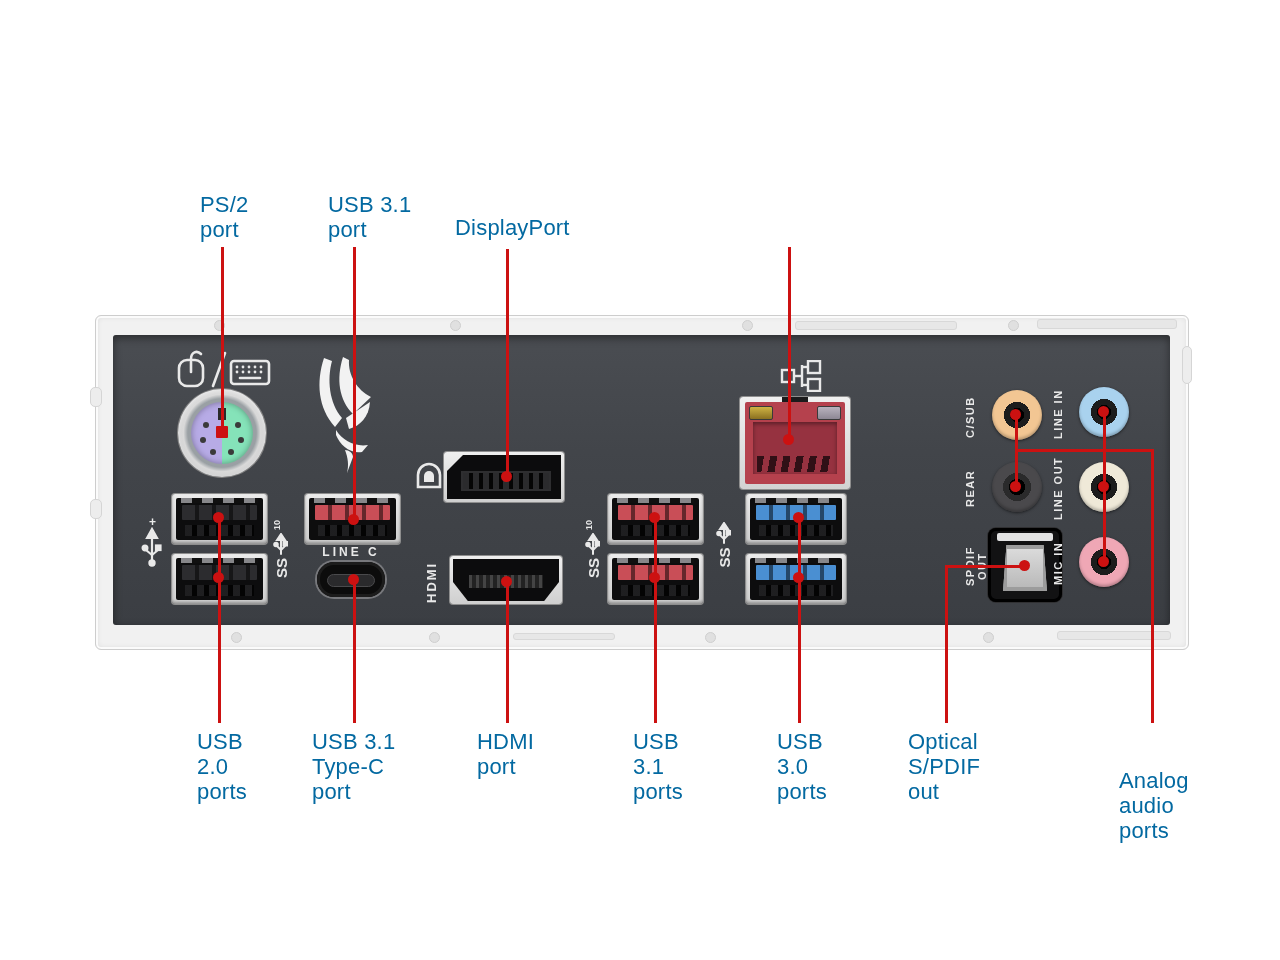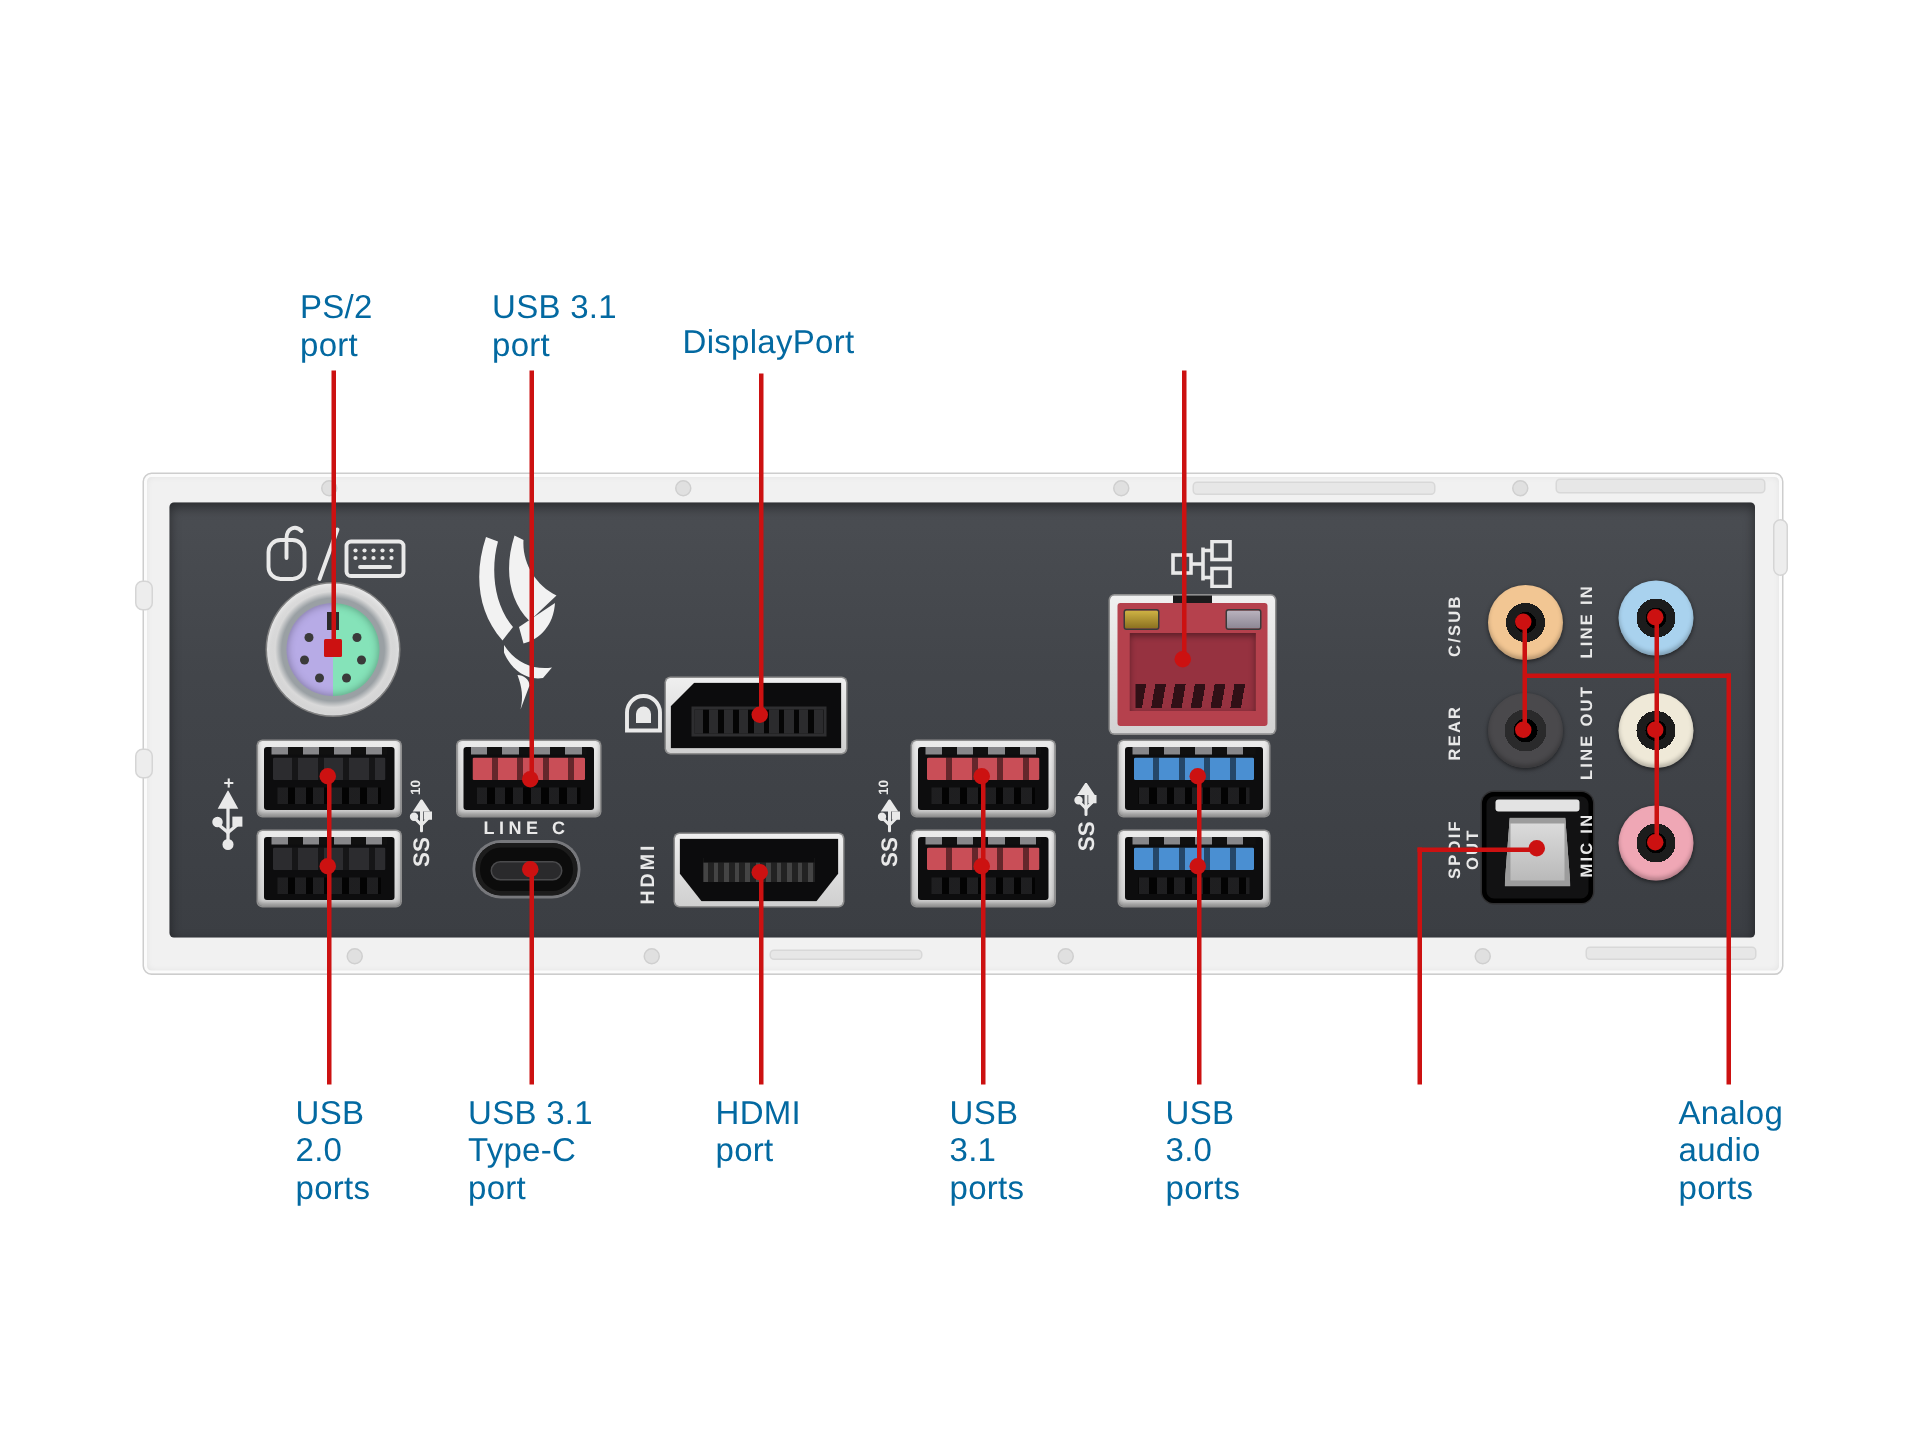--- a/index.html
+++ b/index.html
@@ -352,21 +352,24 @@
 Type-C
 port</div>
   <div class="lbl" style="left:477px;top:729px">HDMI
 port</div>
   <div class="lbl" style="left:633px;top:729px">USB
 3.1
 ports</div>
   <div class="lbl" style="left:777px;top:729px">USB
 3.0
 ports</div>
-  <div class="lbl" style="left:1119px;top:729px">Analog
+  <div class="lbl" style="left:908px;top:729px">Optical
+S/PDIF
+out</div>
+  <div class="lbl" style="left:1119px;top:768px">Analog
 audio
 ports</div>
 
   <i class="ln" style="left:221px;top:247px;height:182px"></i>
   <i class="ln" style="left:353px;top:247px;height:271px"></i>
   <i class="ln" style="left:506px;top:249px;height:226px"></i>
   <i class="ln" style="left:788px;top:247px;height:190px"></i>
   <i class="ln" style="left:218px;top:518px;height:205px"></i>
   <i class="ln" style="left:353px;top:580px;height:143px"></i>
   <i class="ln" style="left:506px;top:582px;height:141px"></i>

